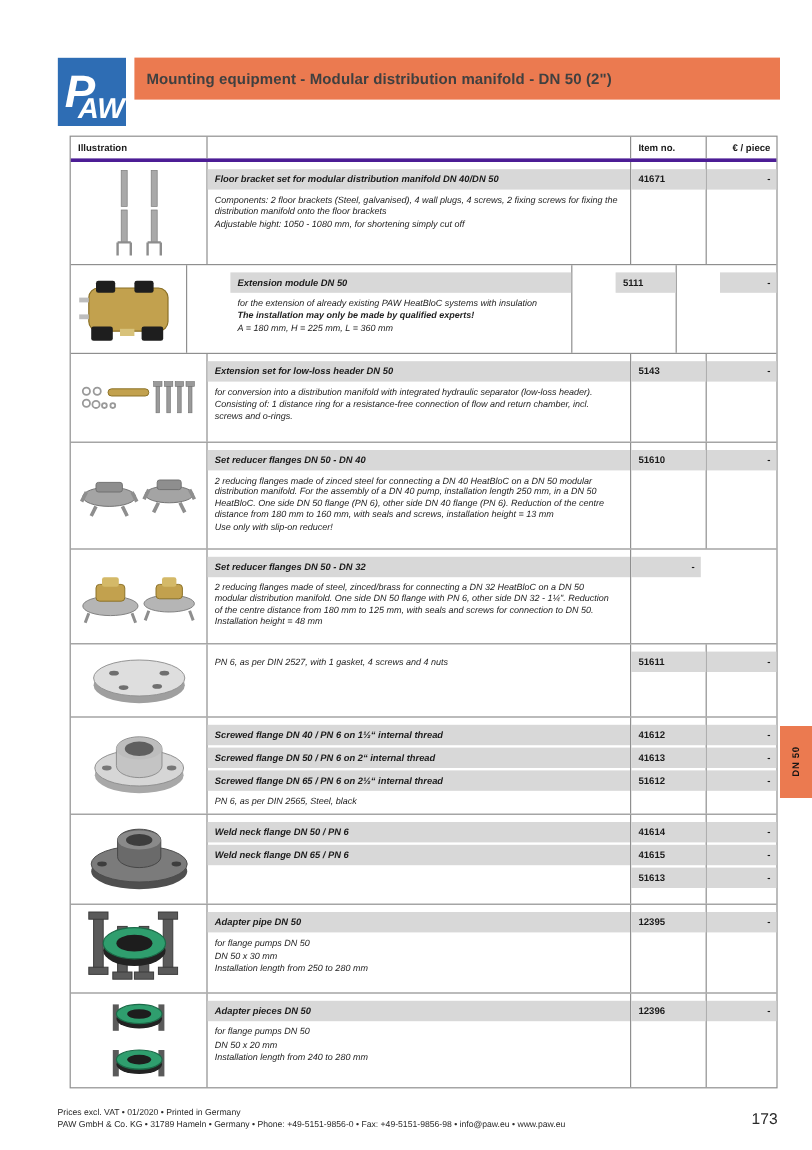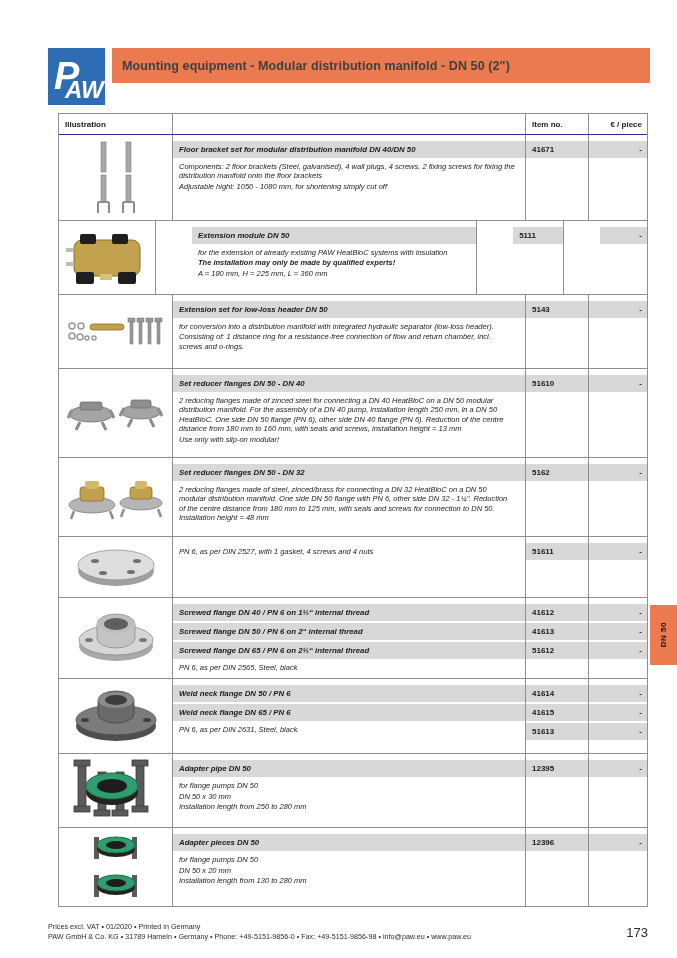--- a/index.html
+++ b/index.html
@@ -19,21 +19,21 @@
   .side-tab{
     position:absolute;left:650px;top:605px;width:27px;height:60px;background:#EB7A50;
     display:flex;align-items:center;justify-content:center;
   }
   .side-tab span{
     writing-mode:vertical-rl;transform:rotate(180deg);
     font-size:8px;font-weight:bold;color:#141414;letter-spacing:0.5px;
   }
   
   .catalog{position:absolute;left:58px;top:113px;width:590px;border:1px solid #8f8f8f;box-sizing:border-box;}
-  .thead{display:flex;border-bottom:1px solid #4c1d95;height:21px;box-sizing:border-box;}
+  .thead{display:flex;border-bottom:3px solid #4c1d95;height:21px;box-sizing:border-box;}
   .thead .hc{font-size:8px;font-weight:bold;display:flex;align-items:center;box-sizing:border-box;}
   .col-ill{width:114px;border-right:1px solid #8f8f8f;}
   .col-desc{width:353px;border-right:1px solid #8f8f8f;}
   .col-item{width:63px;border-right:1px solid #8f8f8f;}
   .col-price{width:58px;}
   .hc.col-ill{padding-left:6px;}
   .hc.col-item{padding-left:6px;}
   .hc.col-price{justify-content:flex-end;padding-right:5px;}
   .block{display:flex;border-bottom:1px solid #8f8f8f;box-sizing:border-box;}
   .tbody .block:last-child{border-bottom:none;}
@@ -219,21 +219,21 @@
       <path d="M58 18 l-4 8 M92 18 l4 8 M66 29 l-4 8 M84 29 l4 8" stroke="#8e8e8e" stroke-width="3" fill="none"></path>
     </g>
   </svg>
         </div>
     <div class="cell c-desc">
       <div class="bars t-bars">
             <div class="bar title">Set reducer flanges DN 50 - DN 40</div>
           </div>
       <div class="body-text">
             <p>2 reducing flanges made of zinced steel for connecting a DN 40 HeatBloC on a DN 50 modular distribution manifold. For the assembly of a DN 40 pump, installation length 250 mm, in a DN 50 HeatBloC. One side DN 50 flange (PN 6), other side DN 40 flange (PN 6). Reduction of the centre distance from 180 mm to 160 mm, with seals and screws, installation height = 13 mm</p>
-            <p>Use only with slip-on modular!</p>
+            <p>Use only with slip-on reducer!</p>
           </div>
     </div>
     <div class="cell c-item">
       <div class="bars i-bars">
             <div class="bar item">51610</div>
           </div>
     </div>
     <div class="cell c-price">
       <div class="bars p-bars">
             <div class="bar price">-</div>
@@ -257,25 +257,20 @@
   </svg>
         </div>
     <div class="cell c-desc">
       <div class="bars t-bars">
             <div class="bar title">Set reducer flanges DN 50 - DN 32</div>
           </div>
       <div class="body-text">
             <p>2 reducing flanges made of steel, zinced/brass for connecting a DN 32 HeatBloC on a DN 50 modular distribution manifold. One side DN 50 flange with PN 6, other side DN 32 - 1¼". Reduction of the centre distance from 180 mm to 125 mm, with seals and screws for connection to DN 50. Installation height = 48 mm</p>
           </div>
     </div>
-    <div class="cell c-item">
-      <div class="bars i-bars">
-            <div class="bar item">5162</div>
-          </div>
-    </div>
     <div class="cell c-price">
       <div class="bars p-bars">
             <div class="bar price">-</div>
           </div>
     </div>
   </div>
 
   <div class="block">
     <div class="cell c-ill">
           <svg id="ill-blind-flange" width="86" height="48" viewBox="0 0 86 48">
@@ -351,23 +346,20 @@
     <ellipse cx="46" cy="12" rx="18" ry="8" fill="#8a8a8a"></ellipse>
     <ellipse cx="46" cy="12" rx="11" ry="5" fill="#3d3d3d"></ellipse>
     <ellipse cx="15" cy="32" rx="4" ry="2" fill="#3d3d3d"></ellipse>
     <ellipse cx="77" cy="32" rx="4" ry="2" fill="#3d3d3d"></ellipse>
   </svg>
         </div>
     <div class="cell c-desc">
       <div class="bars t-bars">
             <div class="bar title">Weld neck flange DN 50 / PN 6</div>
             <div class="bar title">Weld neck flange DN 65 / PN 6</div>
-          </div>
-      <div class="body-text">
-            <p>PN 6, as per DIN 2631, Steel, black</p>
           </div>
     </div>
     <div class="cell c-item">
       <div class="bars i-bars">
             <div class="bar item">41614</div>
             <div class="bar item">41615</div>
             <div class="bar item">51613</div>
           </div>
     </div>
     <div class="cell c-price">
@@ -438,21 +430,21 @@
     </g>
   </svg>
         </div>
     <div class="cell c-desc">
       <div class="bars t-bars">
             <div class="bar title">Adapter pieces DN 50</div>
           </div>
       <div class="body-text">
             <p>for flange pumps DN 50</p>
             <p>DN 50 x 20 mm</p>
-            <p>Installation length from 130 to 280 mm</p>
+            <p>Installation length from 240 to 280 mm</p>
           </div>
     </div>
     <div class="cell c-item">
       <div class="bars i-bars">
             <div class="bar item">12396</div>
           </div>
     </div>
     <div class="cell c-price">
       <div class="bars p-bars">
             <div class="bar price">-</div>

